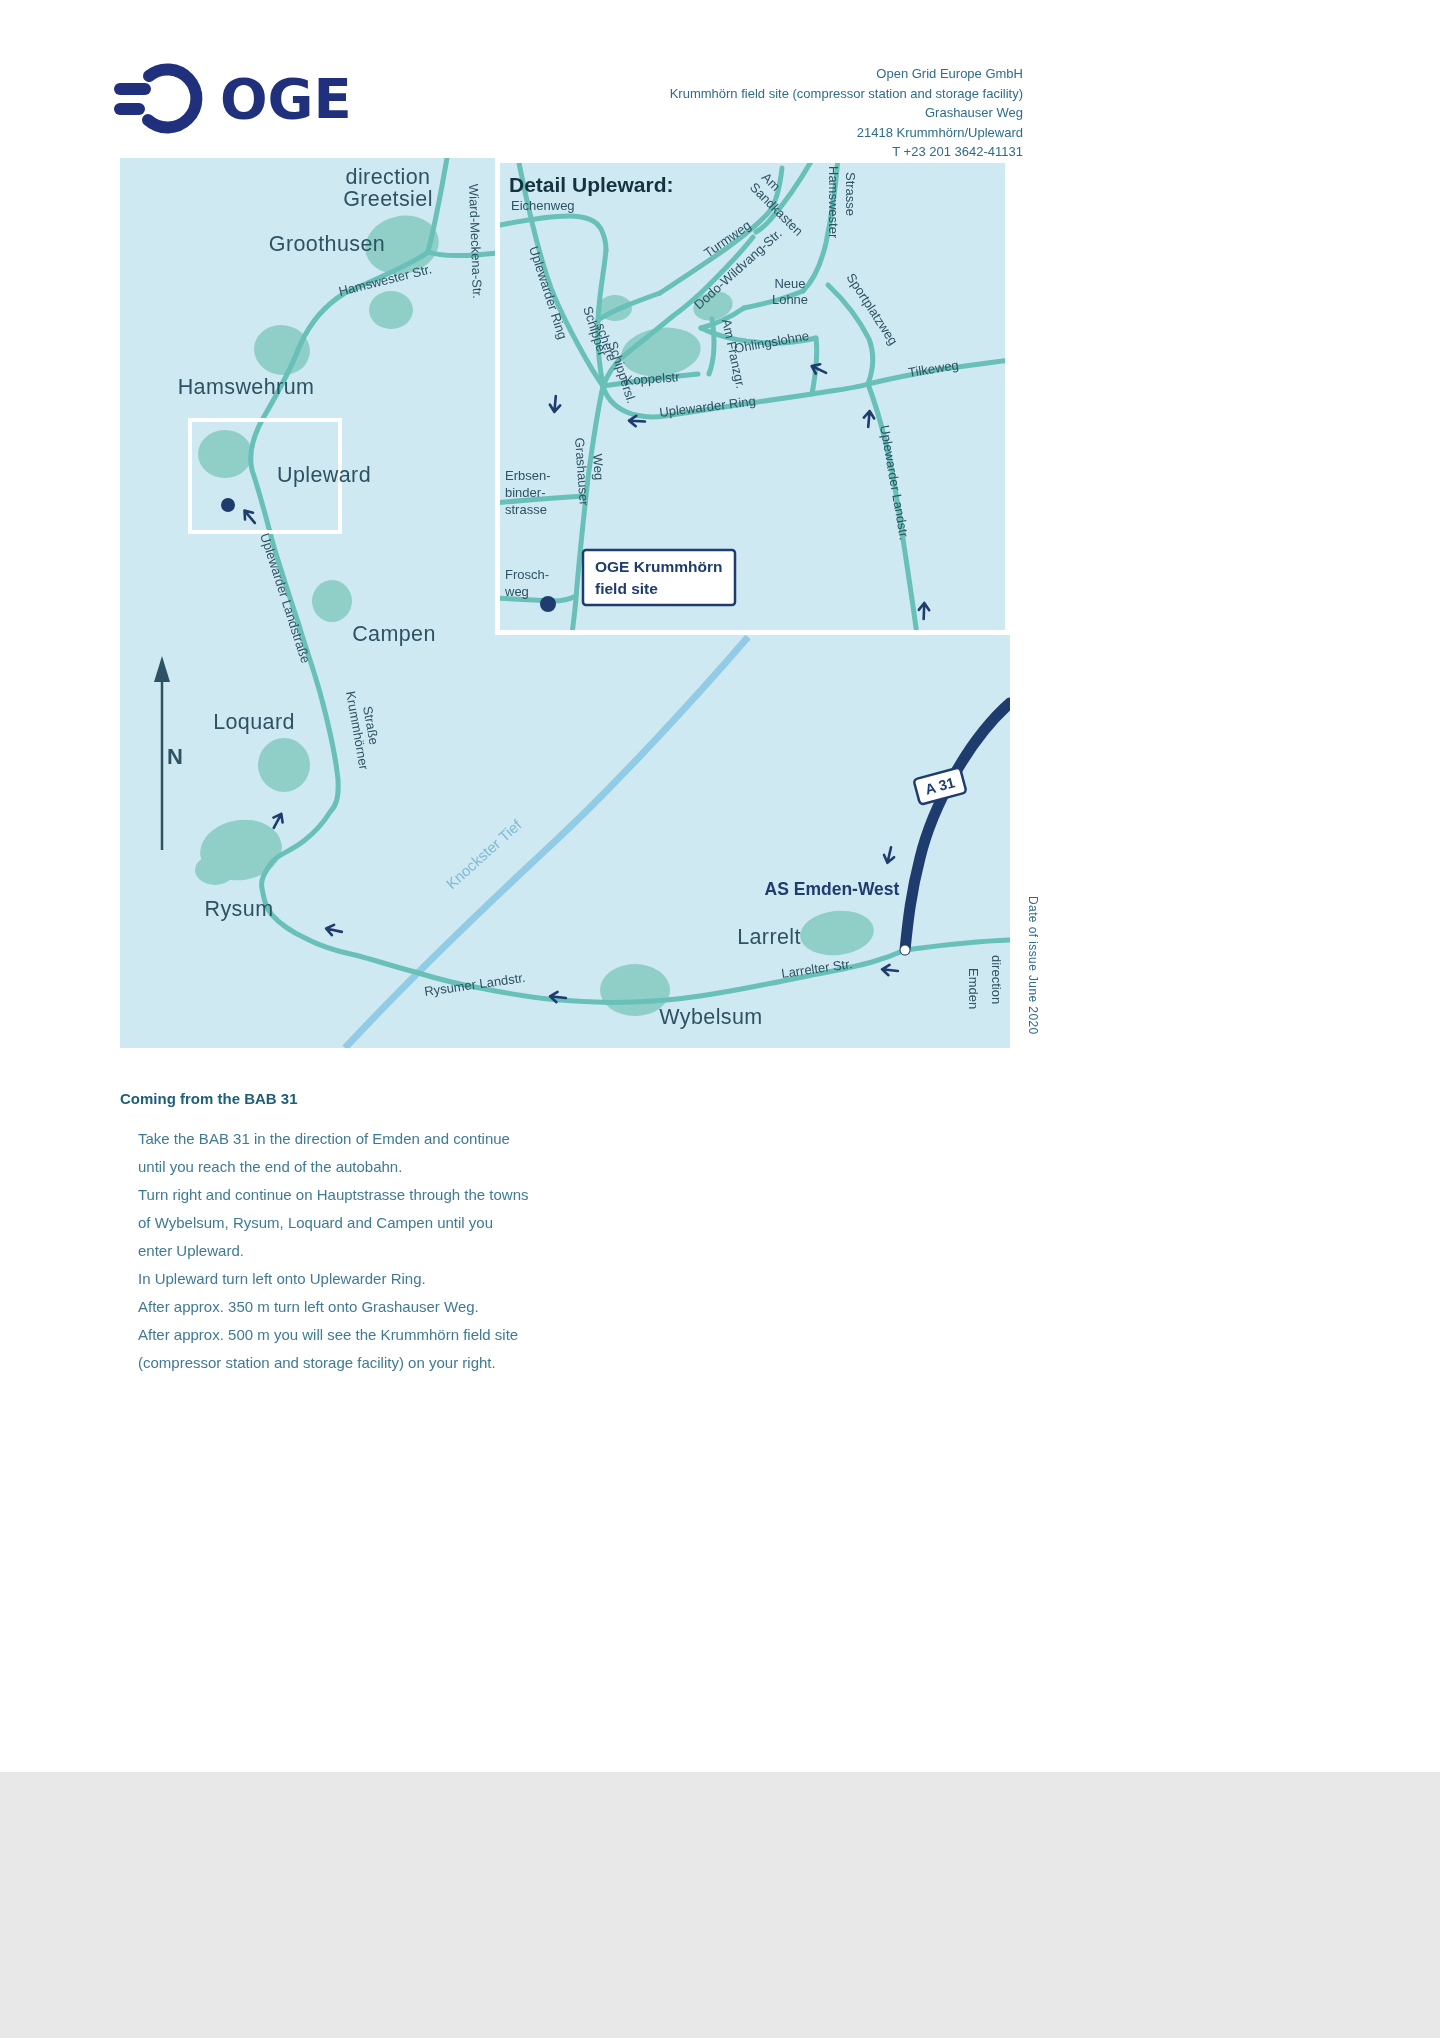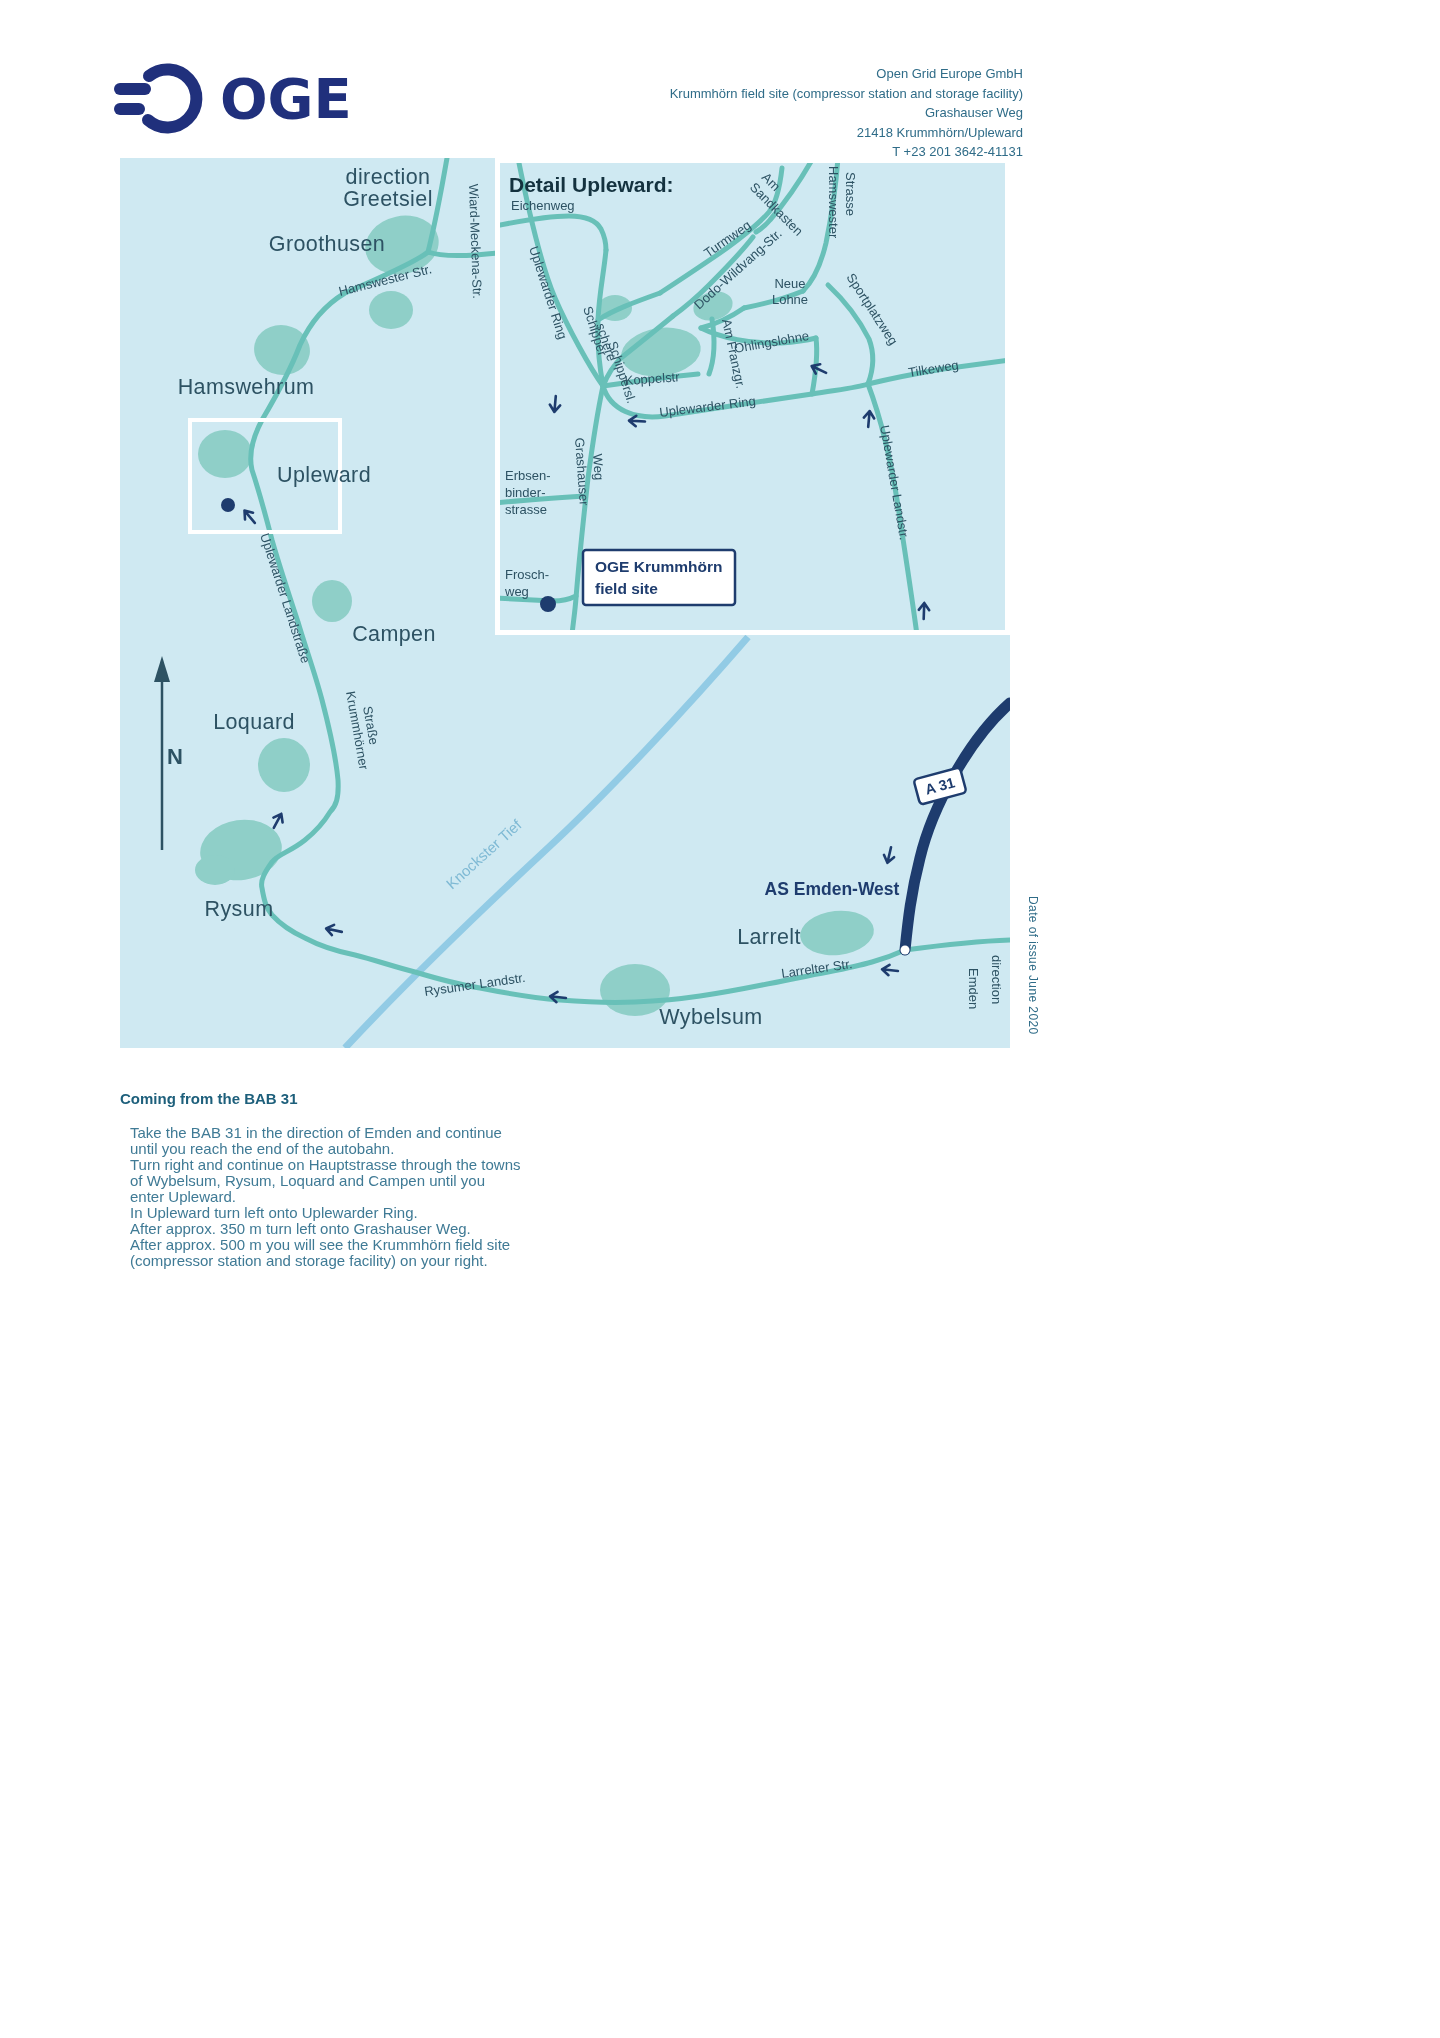--- a/index.html
+++ b/index.html
@@ -1,16 +1,16 @@
 <!DOCTYPE html>
 <html><head>
 <meta charset="utf-8">
 <style>
   html,body{margin:0;padding:0;background:#e8e8e8;}
-  .page{position:relative;width:1440px;height:2038px;background:#ffffff;margin:0 auto;
+  .page{position:relative;width:1440px;height:1772px;background:#ffffff;margin:0 auto;
         font-family:"Liberation Sans","DejaVu Sans",sans-serif;overflow:hidden;}
   
   .logo{position:absolute;left:112px;top:58px;display:flex;align-items:center;gap:16px;}
   .logo-text{font-family:"DejaVu Sans",sans-serif;font-weight:bold;font-size:56px;
              color:#20307c;letter-spacing:0px;line-height:1;}
   .address{position:absolute;top:64px;right:417px;text-align:right;font-size:13px;
            line-height:19.5px;color:#2f6c88;}
   .address .bold{font-weight:normal;}
   
   .map{position:absolute;left:120px;top:158px;width:890px;height:890px;background:#cfe9f2;}
@@ -19,21 +19,21 @@
   svg text{font-family:"Liberation Sans","DejaVu Sans",sans-serif;}
   .town-label{font-size:21.5px;fill:#2d5263;letter-spacing:.4px;}
   .street-label{font-size:13px;fill:#2d5263;}
   .navy-bold{fill:#1e3c6e;font-weight:bold;}
   
   .date-note{position:absolute;left:1026px;top:896px;writing-mode:vertical-rl;
              font-size:12px;letter-spacing:.4px;color:#2f6c88;}
   
   .directions{position:absolute;left:120px;top:1090px;width:560px;color:#3f7a95;}
   .directions h2{font-size:15px;font-weight:bold;color:#1d5f7b;margin:0 0 18px 0;}
-  .directions p{font-size:15px;line-height:16px;margin:10px;white-space:pre-line;}
+  .directions p{font-size:15px;line-height:28px;margin:18px;white-space:pre-line;}
 </style>
 </head>
 <body>
 
 <div class="page">
 
   <div class="logo">
     <svg width="92" height="82" viewBox="0 0 92 82">
       <path d="M37,18 A29,29 0 1 1 36,62" fill="none" stroke="#20307c" stroke-width="12" stroke-linecap="round"></path>
       <path d="M8,31 H33" fill="none" stroke="#20307c" stroke-width="12" stroke-linecap="round"></path>

